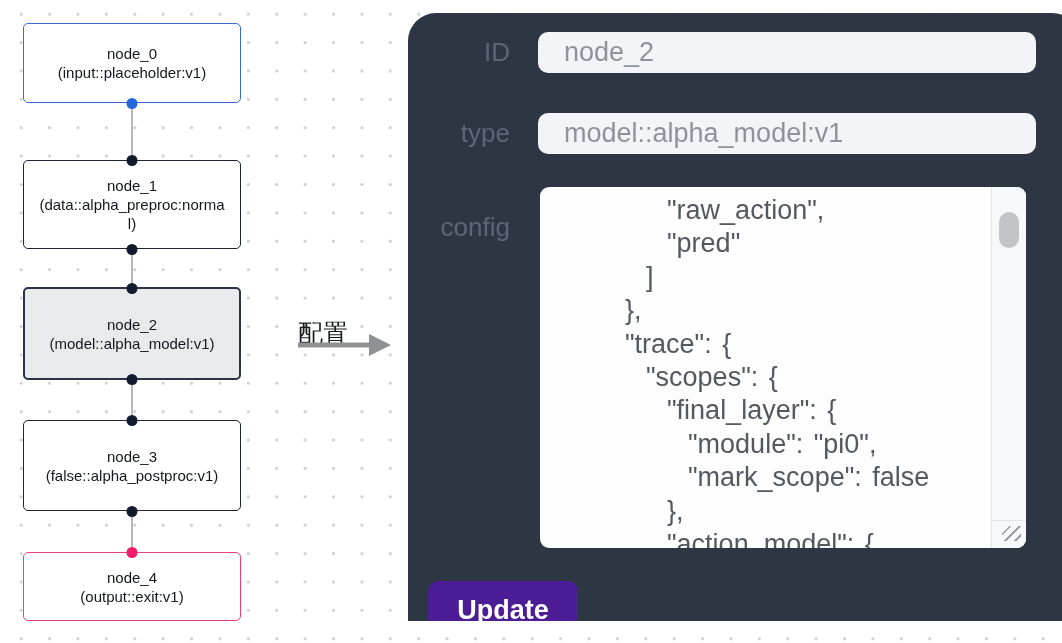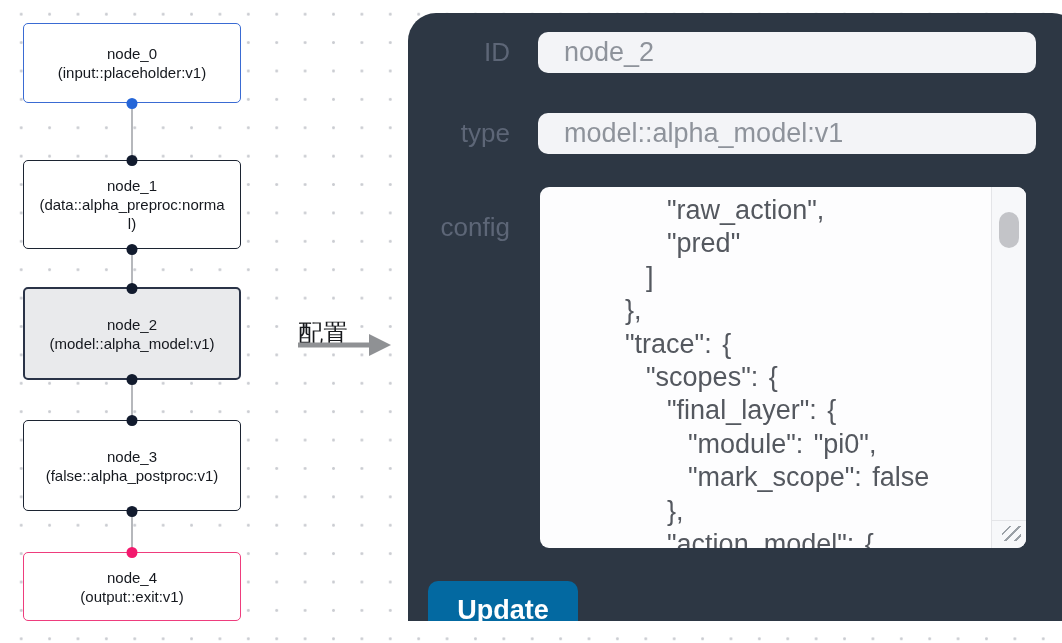--- a/index.html
+++ b/index.html
@@ -70,21 +70,21 @@
     color:#54585f;word-spacing:3px;}
   .vtrack{position:absolute;right:0;top:0;width:35px;height:100%;
     background:#f7f8fa;border-left:1px solid #e4e5e8;box-sizing:border-box;}
   .vthumb{position:absolute;left:7px;top:25px;width:20px;height:36px;
     border-radius:10px;background:#c3c4c8;}
   .corner-sep{position:absolute;left:0;top:333px;width:100%;height:1px;background:#e4e5e8;}
   .resize-handle{position:absolute;right:5px;bottom:7px;width:19px;height:15px;
     background:repeating-linear-gradient(135deg,rgba(0,0,0,0) 0 5px,#9aa0a6 5px 7px);}
 
   .update-btn{position:absolute;left:20px;top:568px;width:150px;height:58px;
-    background:#0369a1;border:none;border-radius:10px;color:#ffffff;
+    background:#4c1d95;border:none;border-radius:10px;color:#ffffff;
     font-family:"Liberation Sans",sans-serif;font-size:27px;font-weight:600;
     display:flex;align-items:center;justify-content:center;}
 </style>
 </head>
 <body>
 
 <div class="canvas">
 
   <div class="edge" id="edge-0"></div>
   <div class="edge" id="edge-1"></div>

